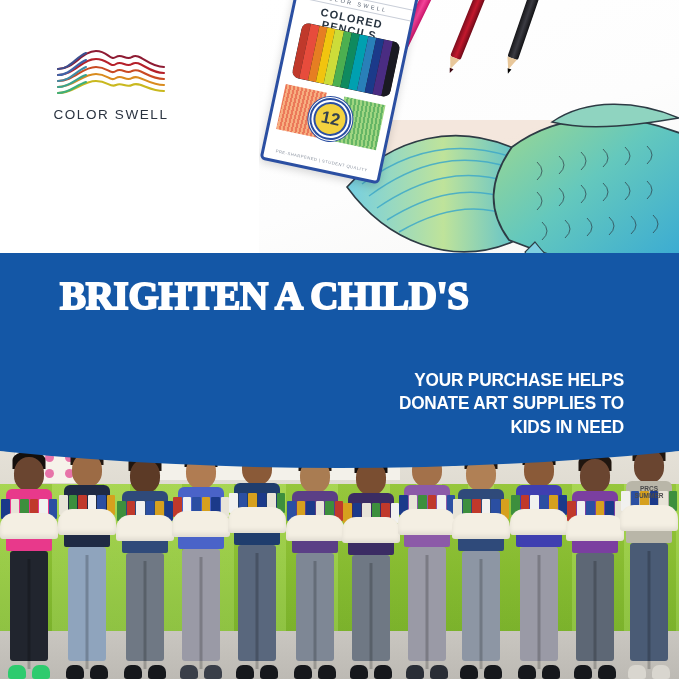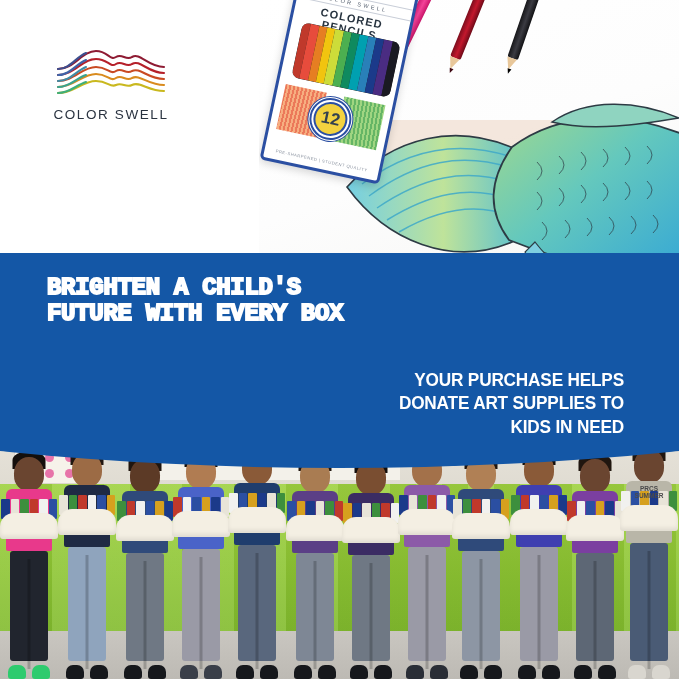--- a/index.html
+++ b/index.html
@@ -159,24 +159,24 @@
   .banner {
     position:absolute; left:0; top:253px;
     width:679px; height:215px;
     background:#1457a6;
     -webkit-clip-path: ellipse(128% 100% at 50% 0%);
     clip-path: ellipse(128% 100% at 50% 0%);
     overflow:hidden;
   }
   .banner-inner { position:relative; width:679px; height:215px; }
   .banner-head {
-    position:absolute; left:47px; top:22px;
-    font-family:Liberation Mono, monospace;
+    position:absolute; left:60px; top:22px;
+    font-family:Liberation Serif, serif;
     font-weight:bold;
-    font-size:24px;
+    font-size:39px;
     line-height:1.07;
     letter-spacing:-0.3px;
     color:#ffffff;
     text-transform:uppercase;
     -webkit-text-stroke:2px #ffffff;
     paint-order:stroke fill;
   }
   .banner-head .l2 { display:block; }
   .banner-sub {
     position:absolute; right:55px; top:115px;
@@ -649,21 +649,20 @@
           </div>
           <div class="prcs-shirt-text" style="top: 46px;">PRCS SUMMER</div>
         </div>
       </div>
   </div>
 
   <div class="banner">
     <div class="banner-inner">
       <div class="banner-head">
         <span>BRIGHTEN A CHILD'S</span>
-        <span class="l2">FUTURE WITH EVERY BOX</span>
       </div>
       <div class="banner-sub">
         <span>YOUR PURCHASE HELPS</span>
         <span>DONATE ART SUPPLIES TO</span>
         <span>KIDS IN NEED</span>
       </div>
     </div>
   </div>
 
 </div>

